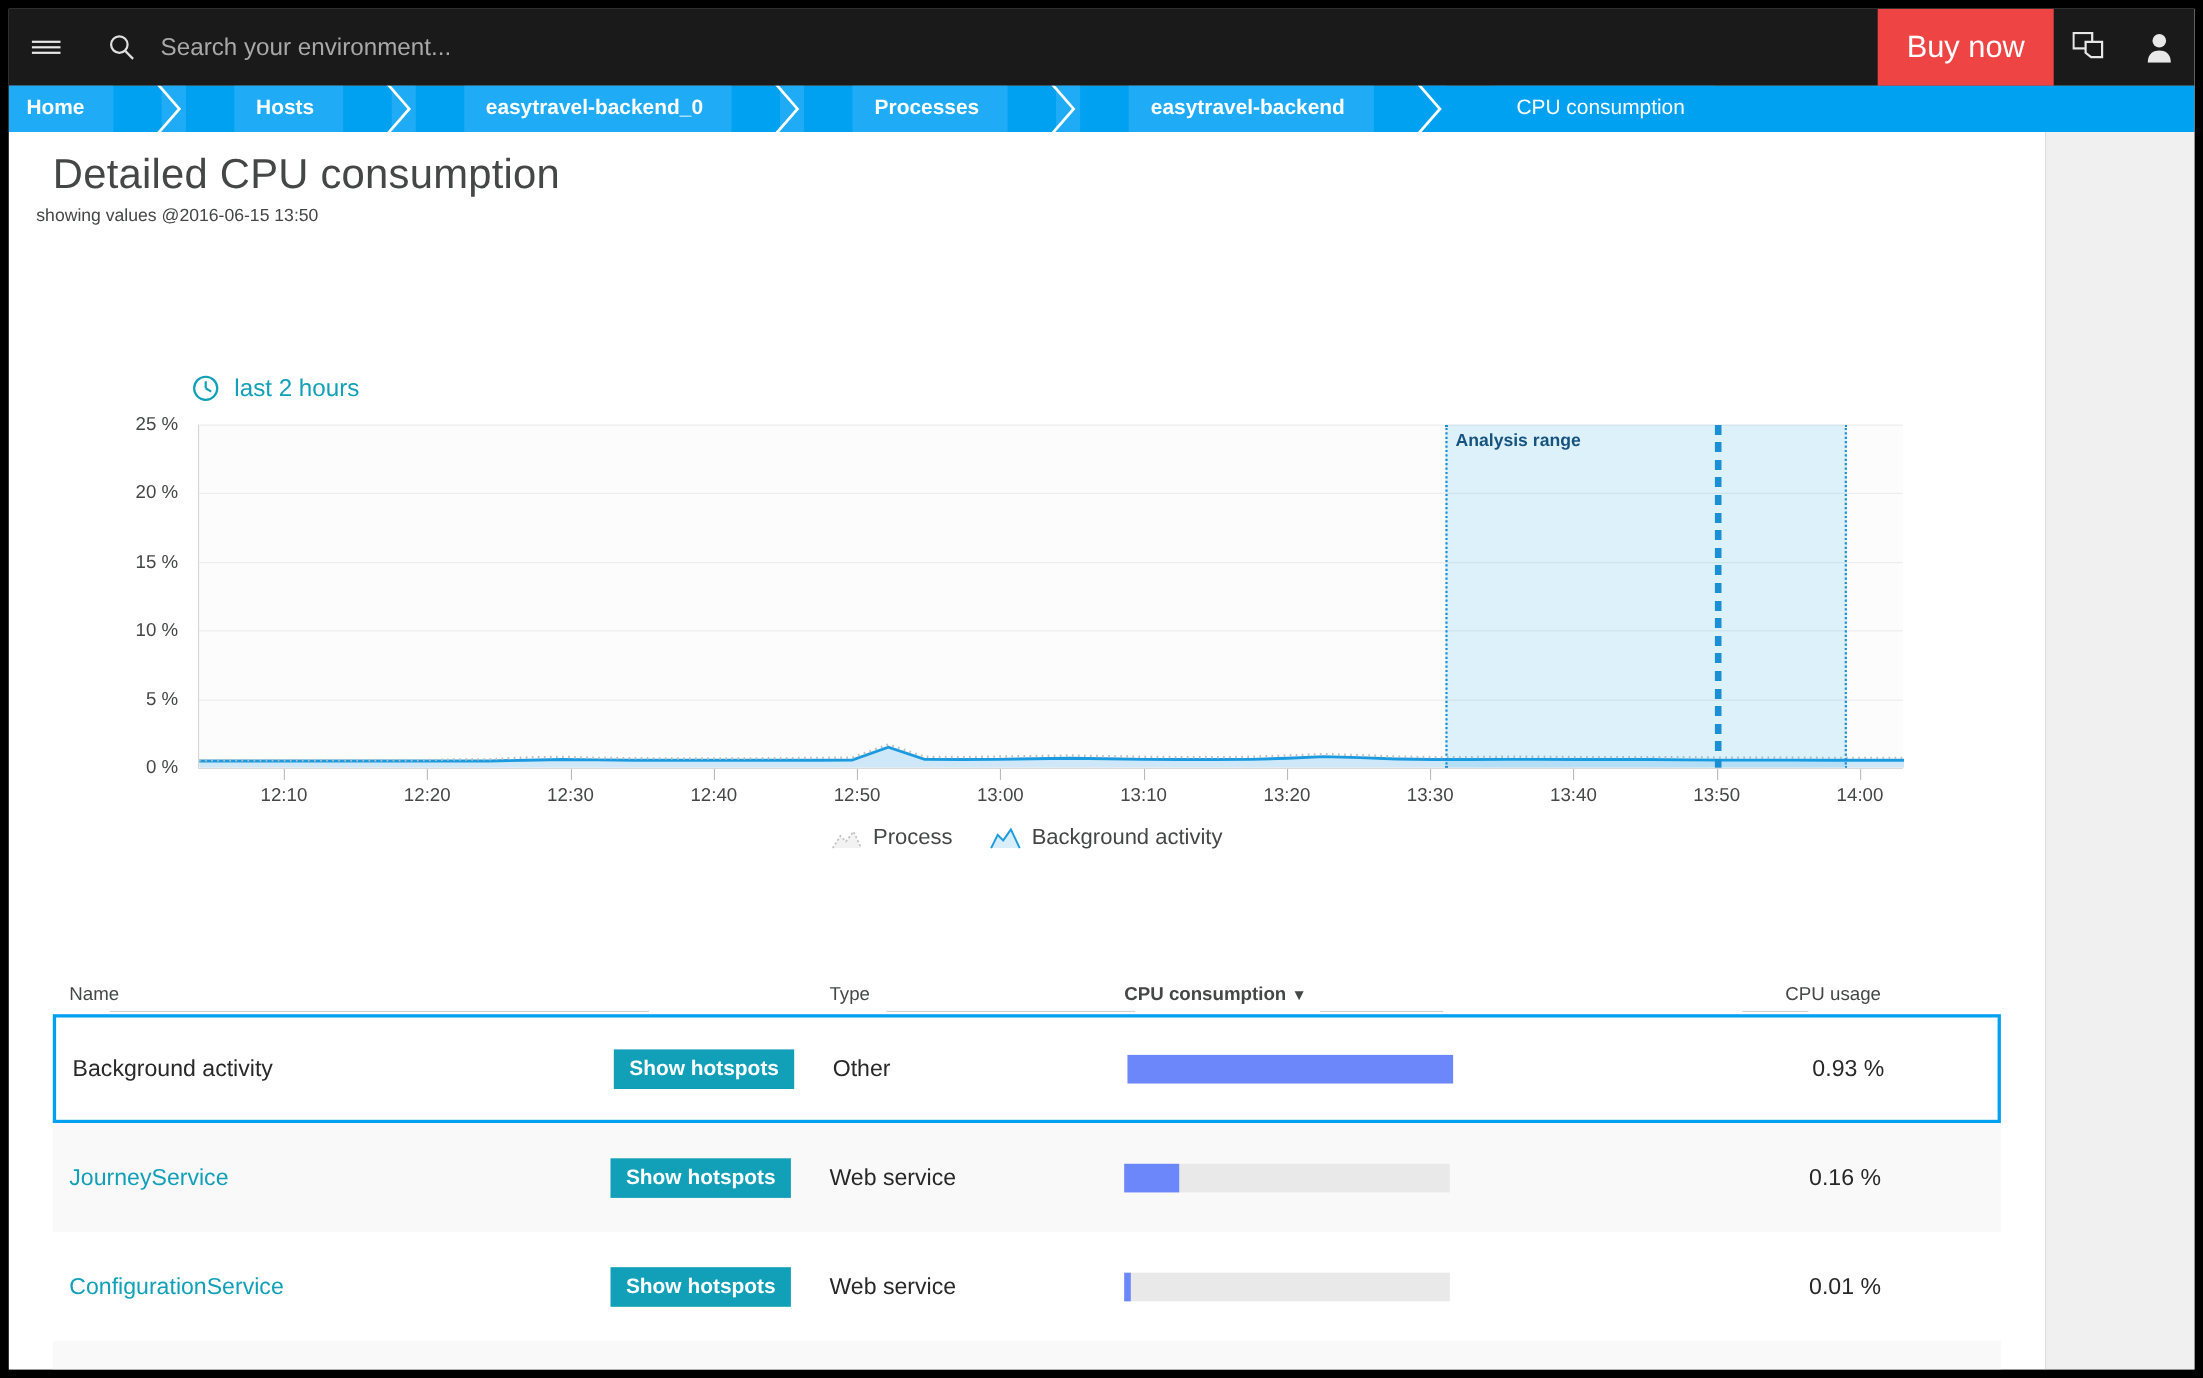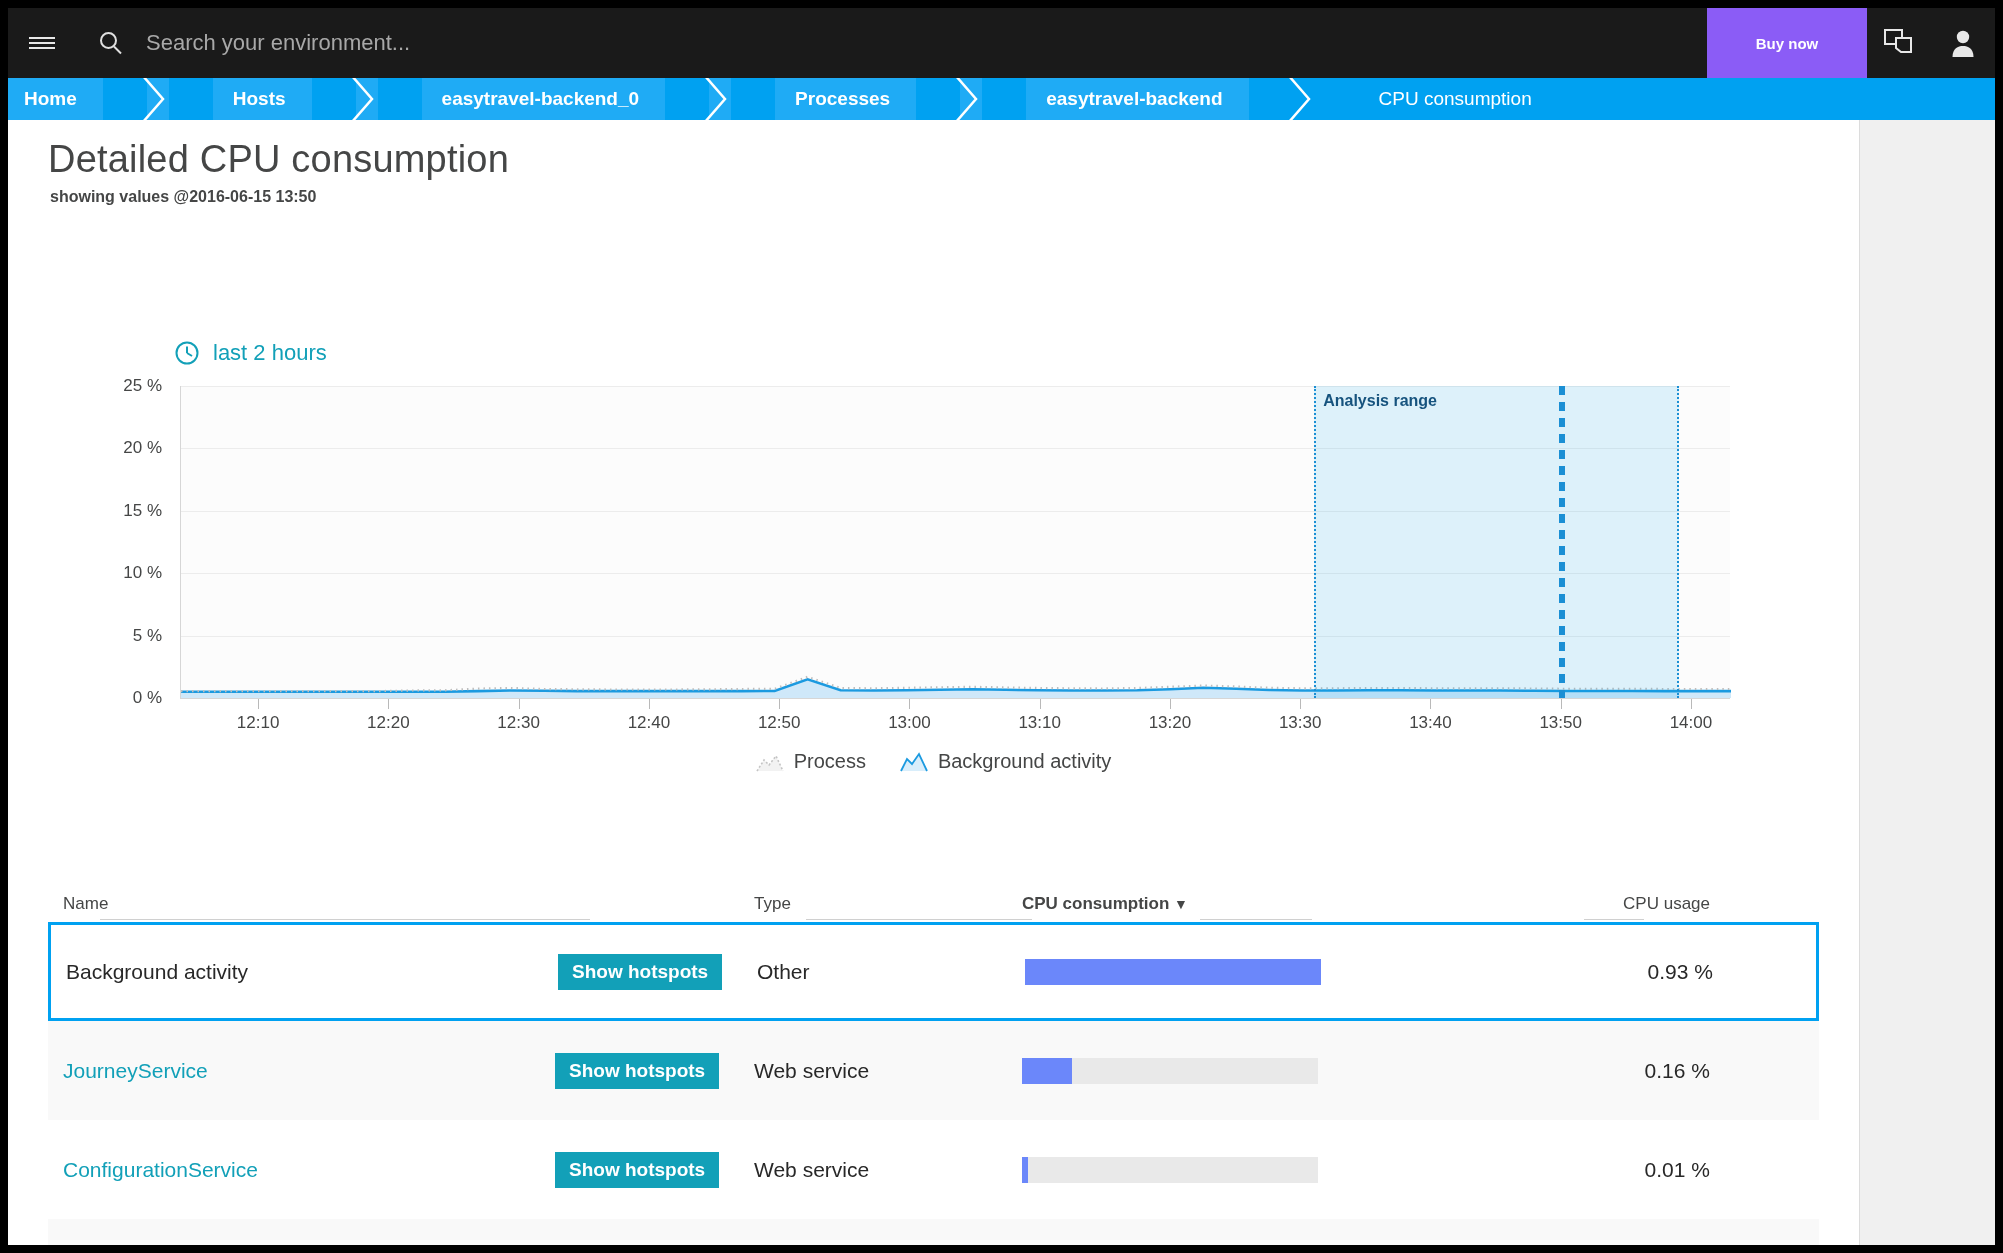--- a/index.html
+++ b/index.html
@@ -58,24 +58,24 @@
     border: none;
     outline: none;
     color: #cfcfcf;
     font-size: 22px;
     font-family: "Liberation Sans", sans-serif;
     width: 900px;
   }
   .search-input::placeholder { color: #a8a8a8; }
   .buy-now {
     width: 160px;
-    background: #8b5cf6;
+    background: #ef4444;
     color: #fff;
-    font-size: 15px;
-    font-weight: bold;
+    font-size: 28px;
+    font-weight: normal;
     display: flex;
     align-items: center;
     justify-content: center;
     cursor: pointer;
     border: none;
     font-family: "Liberation Sans", sans-serif;
   }
   .topbar-icon {
     width: 64px;
     display: flex;
@@ -139,24 +139,24 @@
   .page-title {
     position: absolute;
     left: 40px; top: 18px;
     font-size: 38px;
     color: #454646;
     font-weight: normal;
     letter-spacing: .2px;
   }
   .page-subtitle {
     position: absolute;
-    left: 42px; top: 68px;
+    left: 25px; top: 68px;
     font-size: 16px;
     color: #454646;
-    font-weight: bold;
+    font-weight: normal;
   }
 
   
   .timeframe {
     position: absolute;
     left: 166px; top: 220px;
     display: flex;
     align-items: center;
     cursor: pointer;
   }

